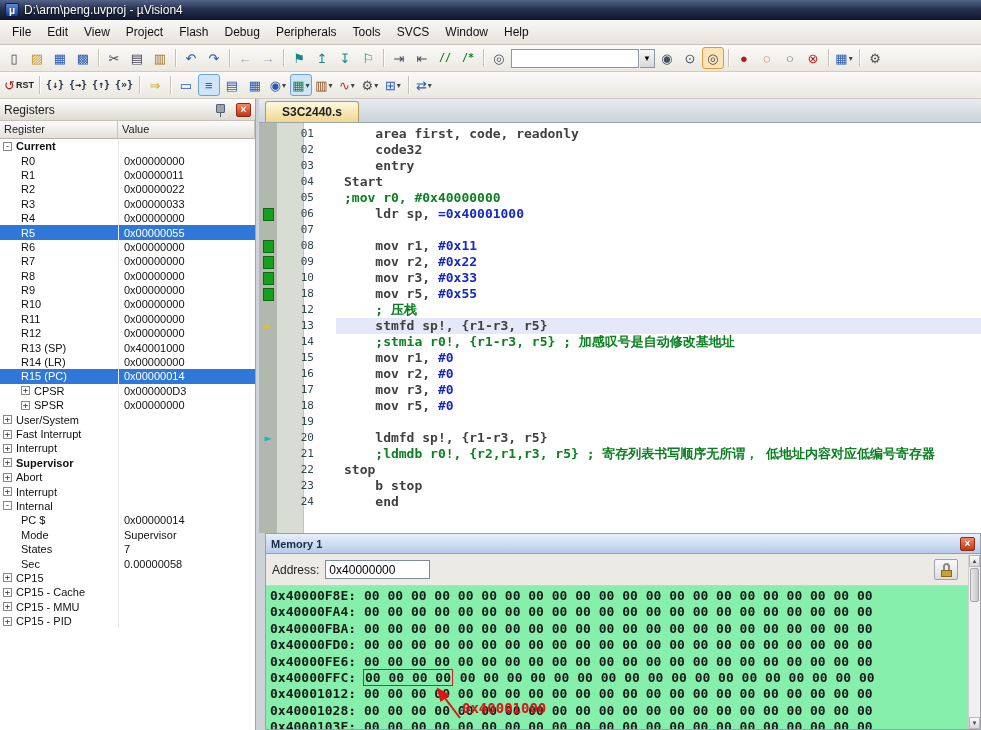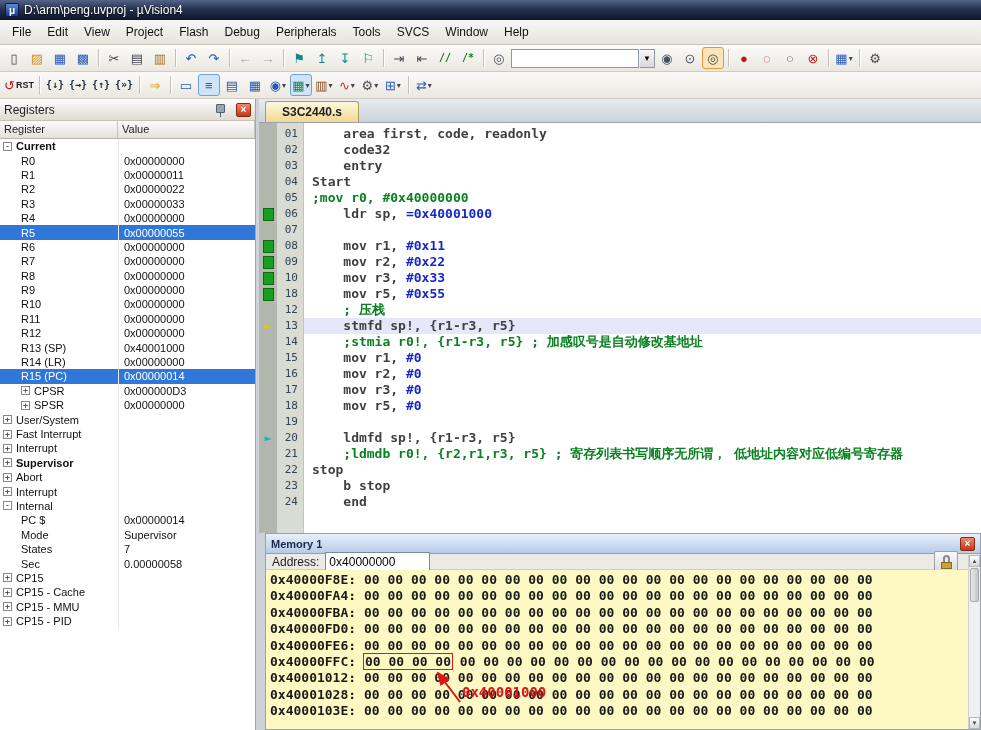--- a/index.html
+++ b/index.html
@@ -72,46 +72,46 @@
     padding:2px 2px 0 6px; border-bottom:1px solid #9aa2ae; flex:none; }
   .tab { height:21px; padding:0 16px; display:flex; align-items:center;
     background:linear-gradient(#fdf8e0,#f2d88e); border:1px solid #b09c58; border-bottom:none;
     border-radius:3px 3px 0 0; font-size:12px; font-weight:bold; color:#222;text-align:right; }
 
   
   .editor { flex:1; background:#fff; overflow:hidden; position:relative;
     font-family:"DejaVu Sans Mono",monospace; font-size:13px; font-weight:bold; padding-top:3px; }
   .strip1 { position:absolute; left:0; top:0; bottom:0; width:18px; background:#b2b8ae; }
   .strip2 { position:absolute; left:18px; top:0; bottom:0; width:27px; background:#d8dcd2; border-right:1px solid #c0c4ba; }
-  .code-line { position:relative; display:flex; height:16px; line-height:16px; white-space:pre; }
+  .code-line { position:relative; display:flex; height:16px; line-height:16px; white-space:pre;gap:16px; }
   .g-block { width:18px; flex:none; display:flex; align-items:center; justify-content:center; }
   .g-num { width:27px; flex:none; font-size:11px; font-weight:normal; color:#345; text-align:right; padding-right:6px; }
   .blockmark { width:11px; height:13px; background:#17a01f; border:1px solid #0c6a12; }
   .arrow-y { color:#eec013; font-size:12px; }
   .arrow-c { color:#12b6c8; font-size:12px; }
   .code-text { flex:1; padding-left:8px; color:#111; }
   .code-text.hl { background:#e4e8f8; }
   .s-t { color:#404040; } .s-n { color:#1428c8; } .s-c { color:#0a8020; }
 
   
   .memory-panel { height:197px; flex:none; margin-left:6px; background:#eceae4; border:1px solid #98a0ac;
     display:flex; flex-direction:column; position:relative; }
   .mem-header { height:20px; flex:none; background:linear-gradient(#e8f0fa,#b6cbe8); display:flex; align-items:center;
     padding:0 5px; font-size:11px; font-weight:bold; color:#1a2a4a; border-bottom:1px solid #8aa0c0; }
   .mem-header .mh-title { flex:1; }
-  .mem-addr-row { height:16px; flex:none; display:flex; align-items:center; gap:6px; padding:0 6px;
+  .mem-addr-row { height:32px; flex:none; display:flex; align-items:center; gap:6px; padding:0 6px;
     font-size:12px; color:#222; border-bottom:1px solid #d0cdc4; }
   .addr-input { width:105px; height:19px; border:1px solid #7a8a9a; font-size:12px; padding:0 3px;
     font-family:"Liberation Sans",sans-serif; }
   .lock-btn { margin-left:auto; margin-right:16px; width:24px; height:21px; border:1px solid #9aa2ae;
     background:linear-gradient(#fafafa,#dcdcdc); border-radius:2px; position:relative; }
   .lock-shackle { position:absolute; left:8px; top:3px; width:7px; height:8px; border:2px solid #8a8a8a;
     border-bottom:none; border-radius:4px 4px 0 0; }
   .lock-body { position:absolute; left:6px; top:10px; width:11px; height:7px; background:#caa23a; border:1px solid #8a6a1a; }
-  .mem-body { flex:1; background:#fef9c3; overflow:hidden; position:relative; padding:2px 0 0 4px;
+  .mem-body { flex:1; background:#86efac; overflow:hidden; position:relative; padding:2px 0 0 4px;
     font-family:"DejaVu Sans Mono",monospace; font-size:13px; font-weight:bold; color:#1a1a1a; }
   .mem-row { height:16.4px; line-height:16.4px; white-space:pre; }
   .byte-box { border:1px solid #e01818; padding:0 1px; margin:0 -1px; }
   .mem-annotation { position:absolute; left:196px; top:114px; color:#e01212; font-size:14px; z-index:3; }
   .ann-arrow { position:absolute; left:0; top:0; z-index:3; pointer-events:none; }
   .mem-scrollbar { position:absolute; top:21px; right:0; bottom:0; width:12px; background:#f0f0f0;
     border-left:1px solid #d0d0d0; display:flex; flex-direction:column; z-index:4; }
   .sb-up,.sb-down { height:12px; flex:none; background:linear-gradient(#fdfdfd,#d8d8d8); border:1px solid #b8b8b8;
     font-size:6px; text-align:center; line-height:10px; color:#444; }
   .sb-thumb { height:34px; flex:none; background:linear-gradient(90deg,#e8e8e8,#c6c6c6); border:1px solid #a8a8a8;

